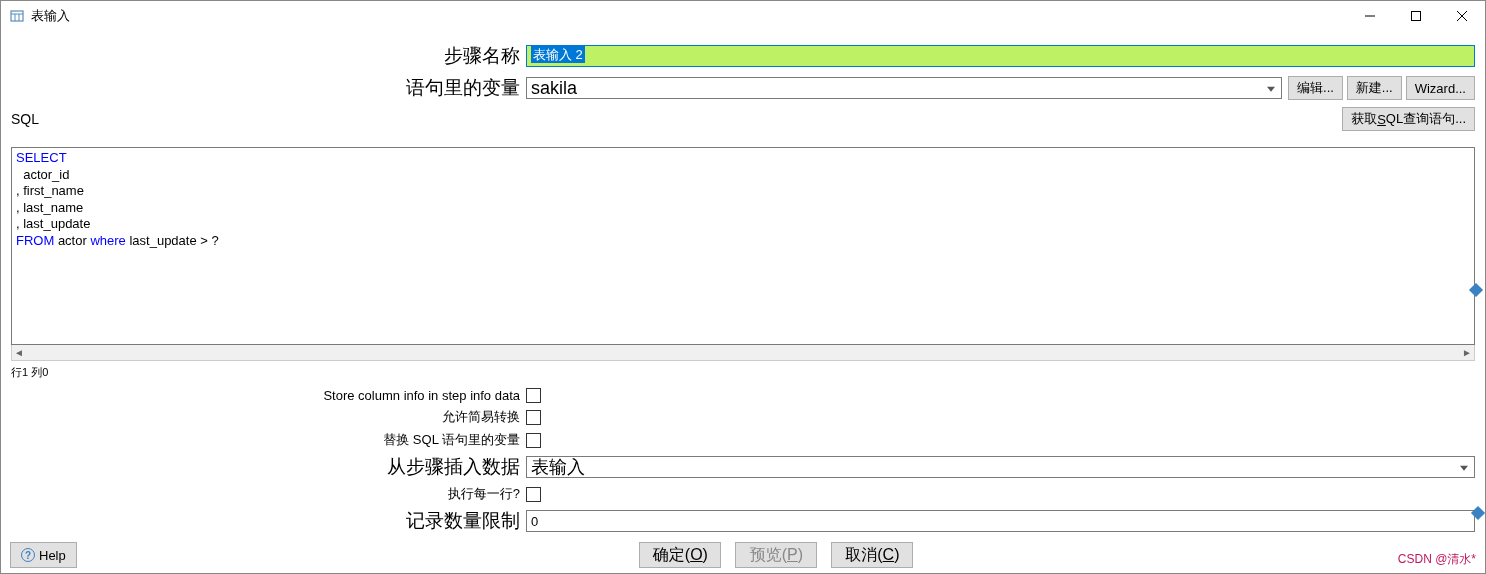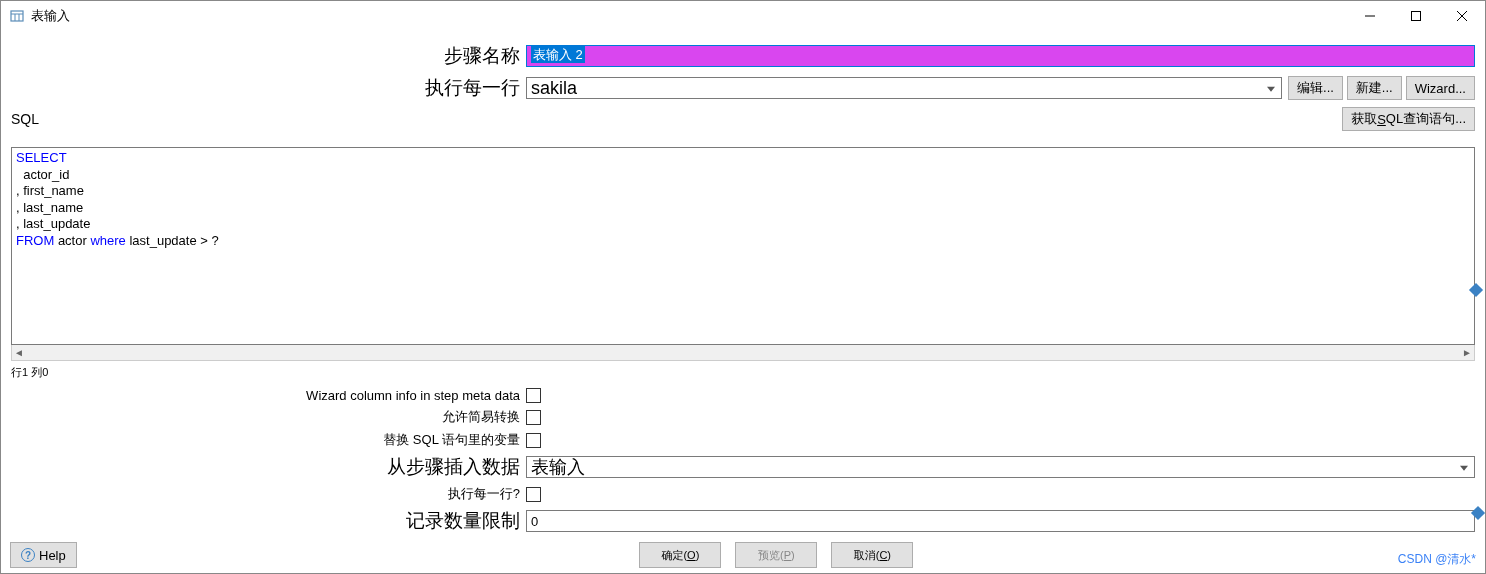--- a/index.html
+++ b/index.html
@@ -9,21 +9,21 @@
     .title-icon { width: 16px; height: 16px; margin-right: 6px; }
     .title-text { flex: 1; font-size: 13px; }
     .win-controls { display: flex; }
     .win-btn { width: 46px; height: 30px; display: flex; align-items: center; justify-content: center; cursor: default; }
     
     .content { padding: 12px 10px 0 10px; }
     
     .form-row { display: flex; align-items: center; margin-bottom: 6px; }
     .form-label { width: 515px; text-align: right; padding-right: 6px; font-size: 19px; }
     .form-input { flex: 1; height: 22px; border: 1px solid #7a7a7a; padding: 0 4px; font-size: 13px; }
-    .form-input.selected-text { background: #d946ef; }
+    .form-input.selected-text { background: #bef264; }
     .selection-bg { background: #0078d7; color: #fff; padding: 1px 2px; }
     .form-select { flex: 1; height: 22px; border: 1px solid #7a7a7a; padding: 0 4px; font-size: 18px; background: #fff; position: relative; display: flex; align-items: center; }
     .form-select::after { content: ""; position: absolute; right: 6px; top: 50%; transform: translateY(-25%); border-left: 4px solid transparent; border-right: 4px solid transparent; border-top: 5px solid #555; }
     .btn-group { display: flex; gap: 4px; margin-left: 6px; }
     .btn { height: 24px; min-width: 50px; padding: 0 8px; border: 1px solid #adadad; background: #e1e1e1; font-size: 13px; cursor: default; display: flex; align-items: center; justify-content: center; }
     .btn.wide { min-width: 85px; }
     
     .sql-section { margin-top: 6px; }
     .sql-header { display: flex; align-items: center; justify-content: space-between; margin-bottom: 16px; }
     .sql-label { font-size: 14px; }
@@ -38,23 +38,23 @@
     .status-line { font-size: 11px; padding: 4px 0 8px 0; }
     
     .checkbox-row { display: flex; align-items: center; margin-bottom: 5px; }
     .checkbox-label { width: 515px; text-align: right; padding-right: 6px; font-size: 13px; }
     .checkbox { width: 15px; height: 15px; border: 1px solid #333; }
     
     .footer { display: flex; align-items: center; padding: 6px 10px; position: absolute; bottom: 0; left: 0; right: 0; }
     .help-btn { height: 26px; padding: 0 10px; border: 1px solid #adadad; background: #e1e1e1; display: flex; align-items: center; gap: 4px; font-size: 13px; }
     .help-icon { width: 14px; height: 14px; border-radius: 50%; border: 1.5px solid #3b82c4; color: #3b82c4; display: flex; align-items: center; justify-content: center; font-size: 10px; font-weight: bold; }
     .footer-center { flex: 1; display: flex; justify-content: center; gap: 14px; }
-    .footer-btn { height: 26px; min-width: 82px; border: 1px solid #adadad; background: #e1e1e1; font-size: 11px; display: flex; align-items: center; justify-content: center; }
+    .footer-btn { height: 26px; min-width: 82px; border: 1px solid #adadad; background: #e1e1e1; font-size: 16px; display: flex; align-items: center; justify-content: center; }
     .footer-btn.disabled { color: #888; }
-    .watermark { position: absolute; right: 10px; bottom: 6px; font-size: 12px; color: #3b82f6; }
+    .watermark { position: absolute; right: 10px; bottom: 6px; font-size: 12px; color: #be185d; }
     
     .underline { text-decoration: underline; }
     .field-wrap { flex: 1; display: flex; align-items: center; position: relative; }
   </style>
 </head>
 <body>
 
 <div class="titlebar">
   <span class="title-icon">
     <svg viewBox="0 0 16 16">
@@ -85,21 +85,21 @@
   </div>
 </div>
 
 <div class="content">
   <div class="form-row">
     <div class="form-label">步骤名称</div>
     <div class="form-input selected-text" style="border-color:#0078d7;"><span class="selection-bg">表输入 2</span></div>
   </div>
 
   <div class="form-row">
-    <div class="form-label">执行每一行</div>
+    <div class="form-label">语句里的变量</div>
     <div class="form-select">
         <span>sakila</span>
       </div>
     <div class="btn-group">
       <div class="btn">编辑...</div>
       <div class="btn">新建...</div>
       <div class="btn">Wizard...</div>
     </div>
   </div>
 
@@ -122,21 +122,21 @@
       <div class="diamond"></div>
       <div class="sql-scroll">
         <span class="sql-scroll-arrow">◄</span>
         <span class="sql-scroll-arrow">►</span>
       </div>
     </div>
     <div class="status-line">行1 列0</div>
   </div>
 
   <div class="checkbox-row">
-    <div class="checkbox-label">Wizard column info in step meta data</div>
+    <div class="checkbox-label">Store column info in step info data</div>
     <div class="checkbox"></div>
   </div>
   <div class="checkbox-row">
     <div class="checkbox-label">允许简易转换</div>
     <div class="checkbox"></div>
   </div>
   <div class="checkbox-row">
     <div class="checkbox-label">替换 SQL 语句里的变量</div>
     <div class="checkbox"></div>
   </div>

